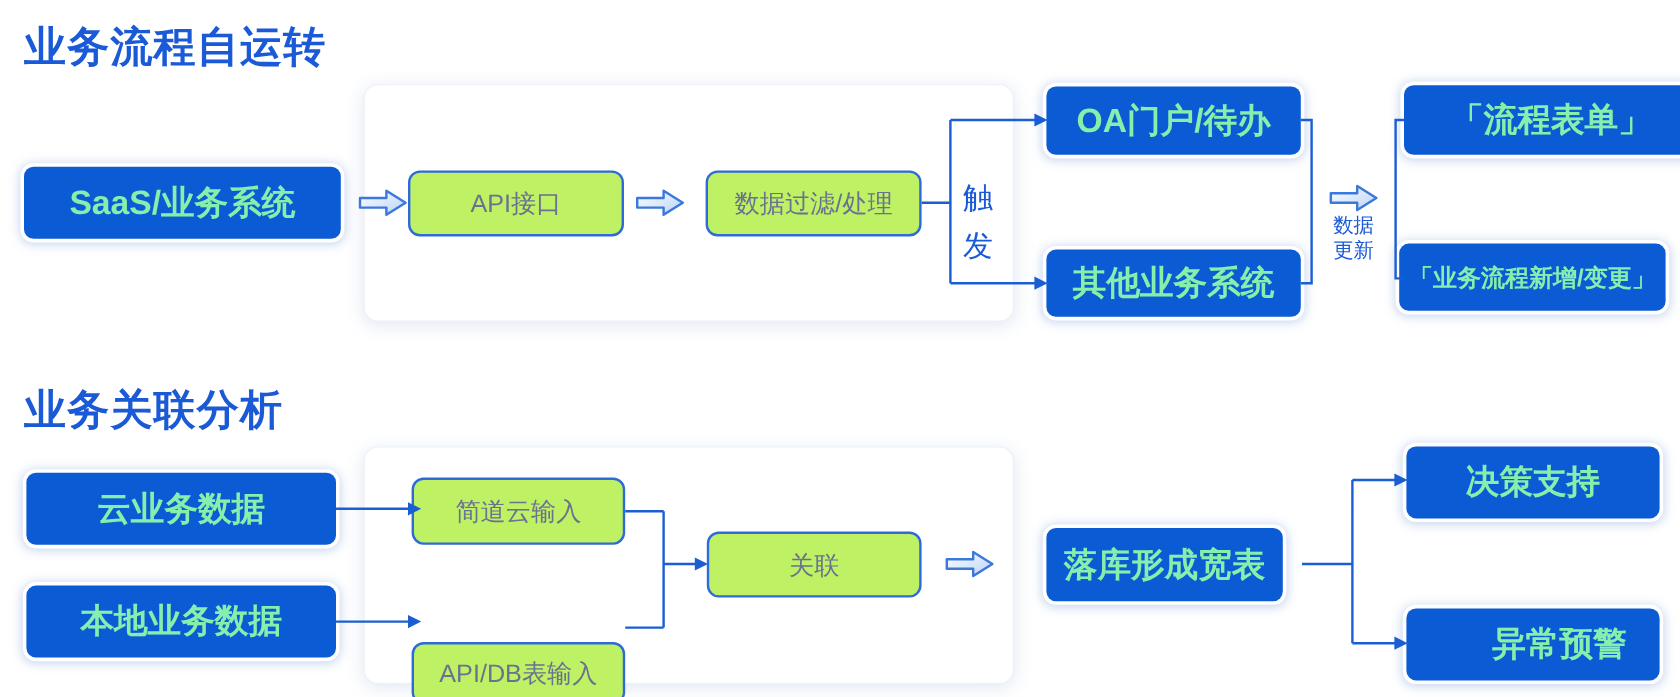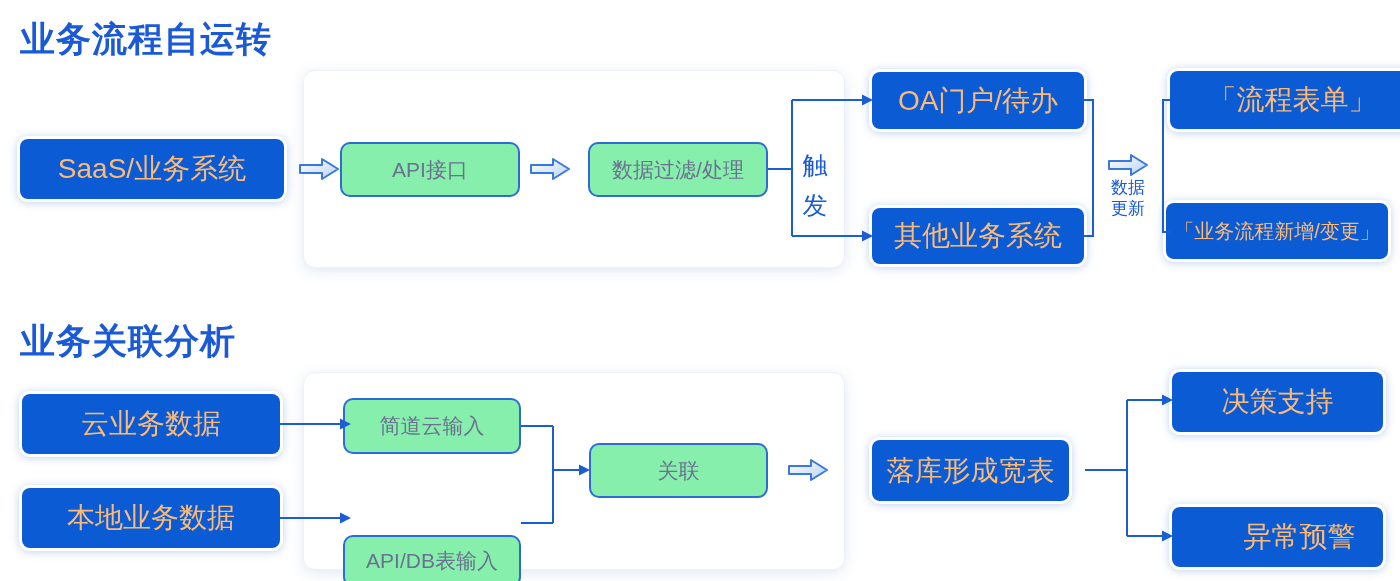--- a/index.html
+++ b/index.html
@@ -14,27 +14,27 @@
   .canvas{position:relative;width:1400px;height:581px;background:#ffffff;overflow:hidden;}
   .sec-title{
     position:absolute;font-size:35px;font-weight:800;color:var(--title-blue);
     letter-spacing:1px;white-space:nowrap;z-index:2;
   }
   .card{
     position:absolute;background:#ffffff;border:1px solid #eef1f7;border-radius:12px;
     box-shadow:0 3px 14px rgba(160,180,215,.30);z-index:1;
   }
   .bluebox{
-    position:absolute;background:var(--fill-blue);color:#fdba74;border-radius:8px;
+    position:absolute;background:var(--fill-blue);color:#86efac;border-radius:8px;
     display:flex;align-items:center;justify-content:center;
-    font-size:28px;font-weight:400;white-space:nowrap;z-index:2;
+    font-size:28px;font-weight:700;white-space:nowrap;z-index:2;
     box-shadow:0 0 0 3px #ffffff,0 1px 9px 3px rgba(120,155,215,.45);
   }
   .linebox{
-    position:absolute;background:#86efac;border:2px solid var(--outline-border);border-radius:10px;
+    position:absolute;background:#bef264;border:2px solid var(--outline-border);border-radius:10px;
     display:flex;align-items:center;justify-content:center;
     font-size:21px;color:var(--outline-text);white-space:nowrap;z-index:2;
   }
   .wire-label{
     position:absolute;color:var(--title-blue);z-index:3;text-align:center;
     word-break:break-all;line-height:1.1;
   }
   .lbl-trigger{font-size:25px;line-height:40px;font-weight:500;}
   .lbl-update{font-size:17px;line-height:21px;font-weight:400;}
   svg.wires{position:absolute;left:0;top:0;z-index:3;pointer-events:none;}

